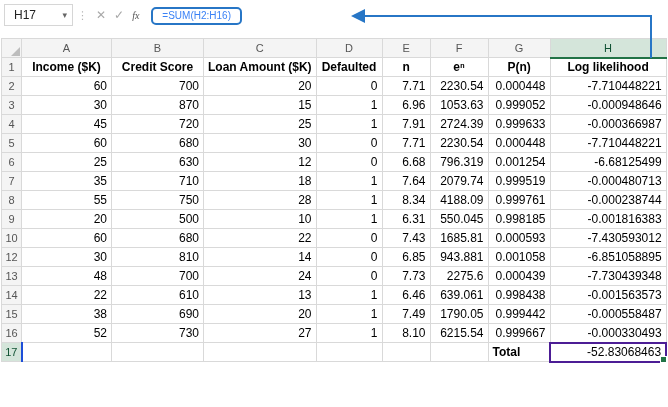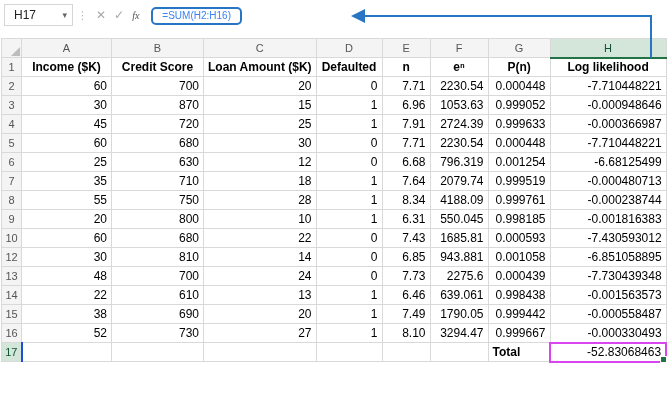--- a/index.html
+++ b/index.html
@@ -26,21 +26,21 @@
   th.corner{background:#f4f4f4;position:relative;width:20px;}
   th.corner::after{content:"";position:absolute;right:1px;bottom:1px;
     border-left:9px solid transparent;border-bottom:9px solid #bdbdbd;}
   th.colhead{background:#f4f4f4;color:#555;text-align:center;font-size:11px;height:18px;}
   th.colhead.sel{background:#d4e5da;color:#0f5132;border-bottom:2px solid #217346;}
   th.rowhead{background:#f4f4f4;color:#555;text-align:center;font-size:11px;padding:0 2px;}
   th.rowhead.sel{background:#d4e5da;color:#0f5132;border-right:2px solid #1d4ed8;}
   td{text-align:right;background:#fff;color:#000;}
   tr.hdr td{font-weight:bold;text-align:center;}
   td.total-label{font-weight:bold;text-align:left;}
-  td.selcell{position:relative;border:2px solid #d946ef;overflow:visible;padding-left:36px;}
+  td.selcell{position:relative;border:2px solid #4c1d95;overflow:visible;padding-left:36px;}
   td.selcell::after{content:"";position:absolute;right:-2px;bottom:-2px;width:5px;height:5px;
     background:#217346;border:1px solid #fff;box-sizing:content-box;}
   svg.annot{position:absolute;left:0;top:0;pointer-events:none;}
 </style>
 </head>
 <body>
 
 <div class="formula-row">
   <div class="name-box">
     <span>H17</span>
@@ -163,21 +163,21 @@
         <td>28</td>
         <td>1</td>
         <td>8.34</td>
         <td>4188.09</td>
         <td>0.999761</td>
         <td>-0.000238744</td>
       </tr>
       <tr>
         <th class="rowhead">9</th>
         <td>20</td>
-        <td>800</td>
+        <td>500</td>
         <td>10</td>
         <td>1</td>
         <td>6.31</td>
         <td>550.045</td>
         <td>0.998185</td>
         <td>-0.001816383</td>
       </tr>
       <tr>
         <th class="rowhead">10</th>
         <td>60</td>
@@ -233,21 +233,21 @@
         <td>0.999442</td>
         <td>-0.000558487</td>
       </tr>
       <tr>
         <th class="rowhead">16</th>
         <td>52</td>
         <td>730</td>
         <td>27</td>
         <td>1</td>
         <td>8.10</td>
-        <td>3294.47</td>
+        <td>6215.54</td>
         <td>0.999667</td>
         <td>-0.000330493</td>
       </tr>
       <tr>
         <th class="rowhead sel">17</th>
         <td></td>
         <td></td>
         <td></td>
         <td></td>
         <td></td>

